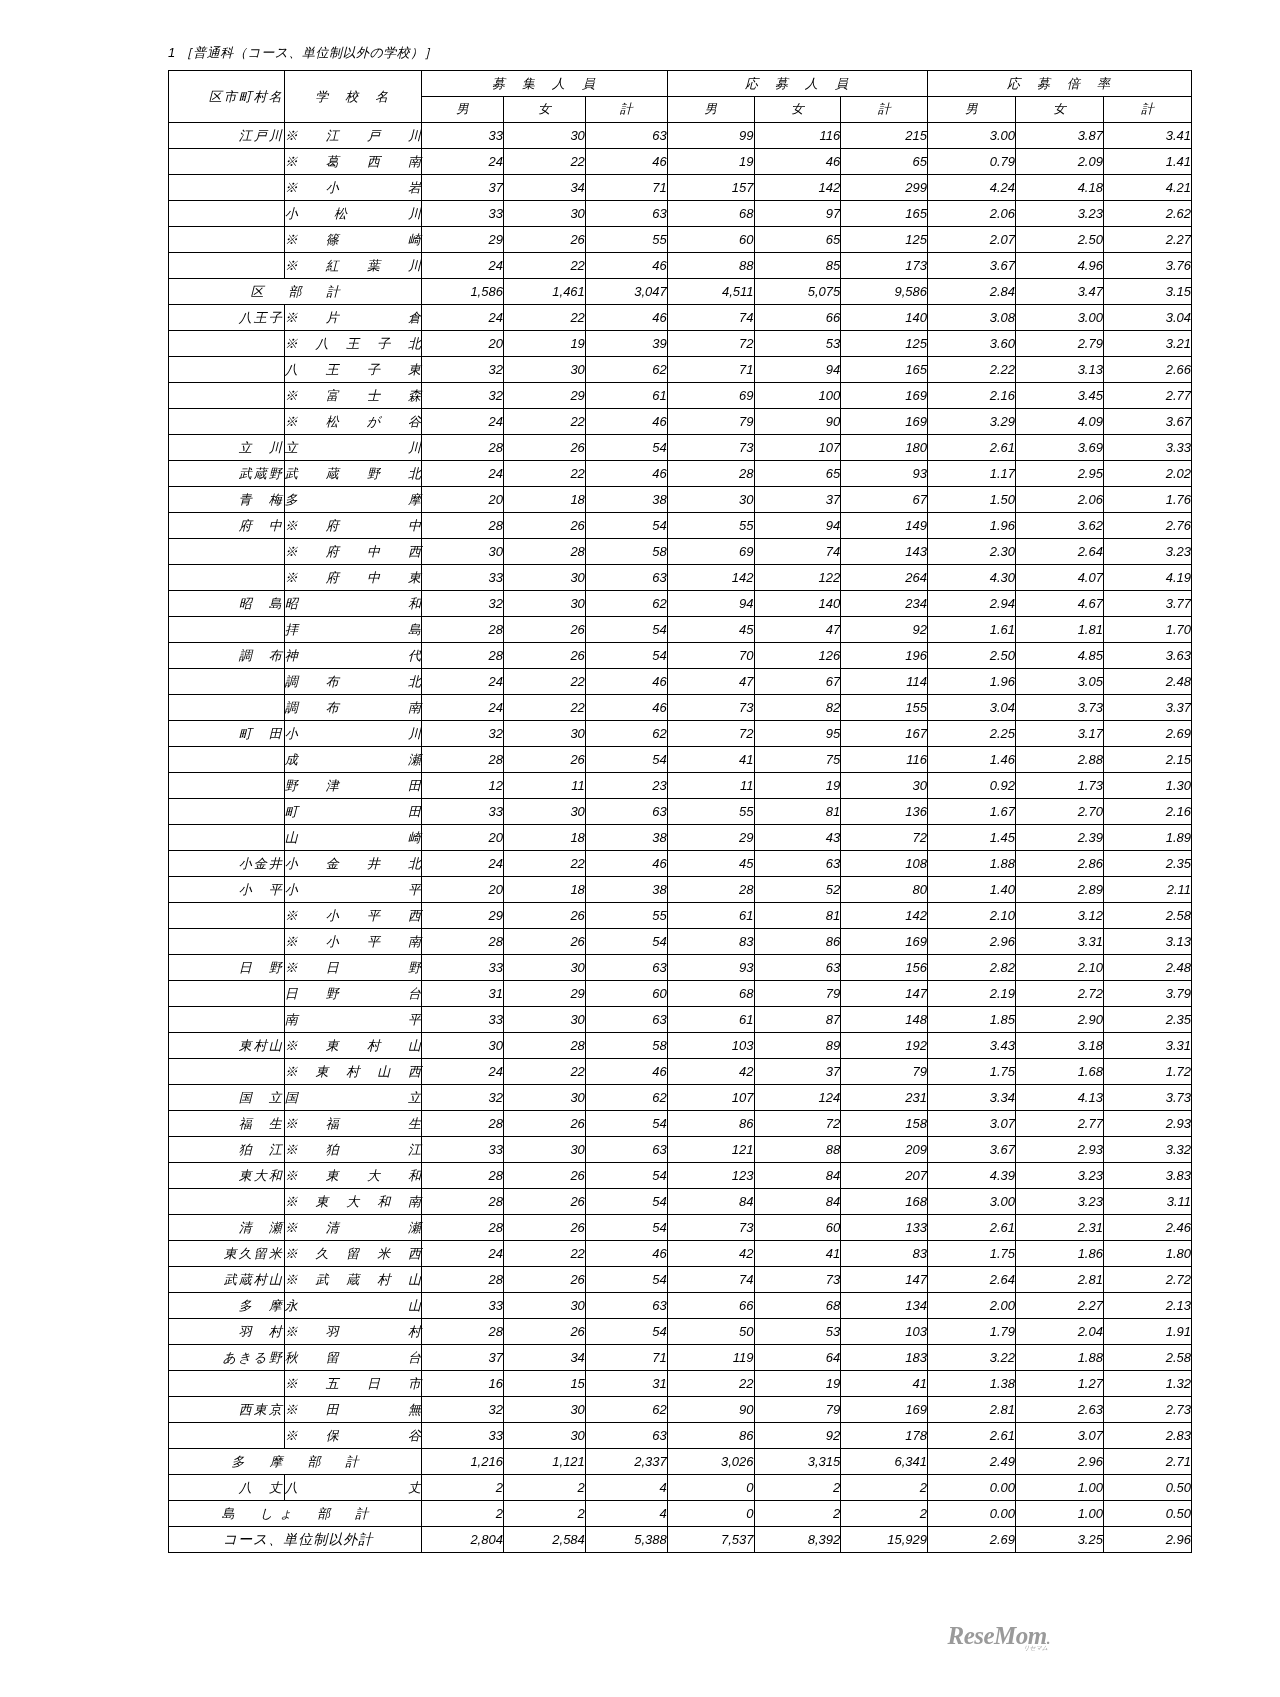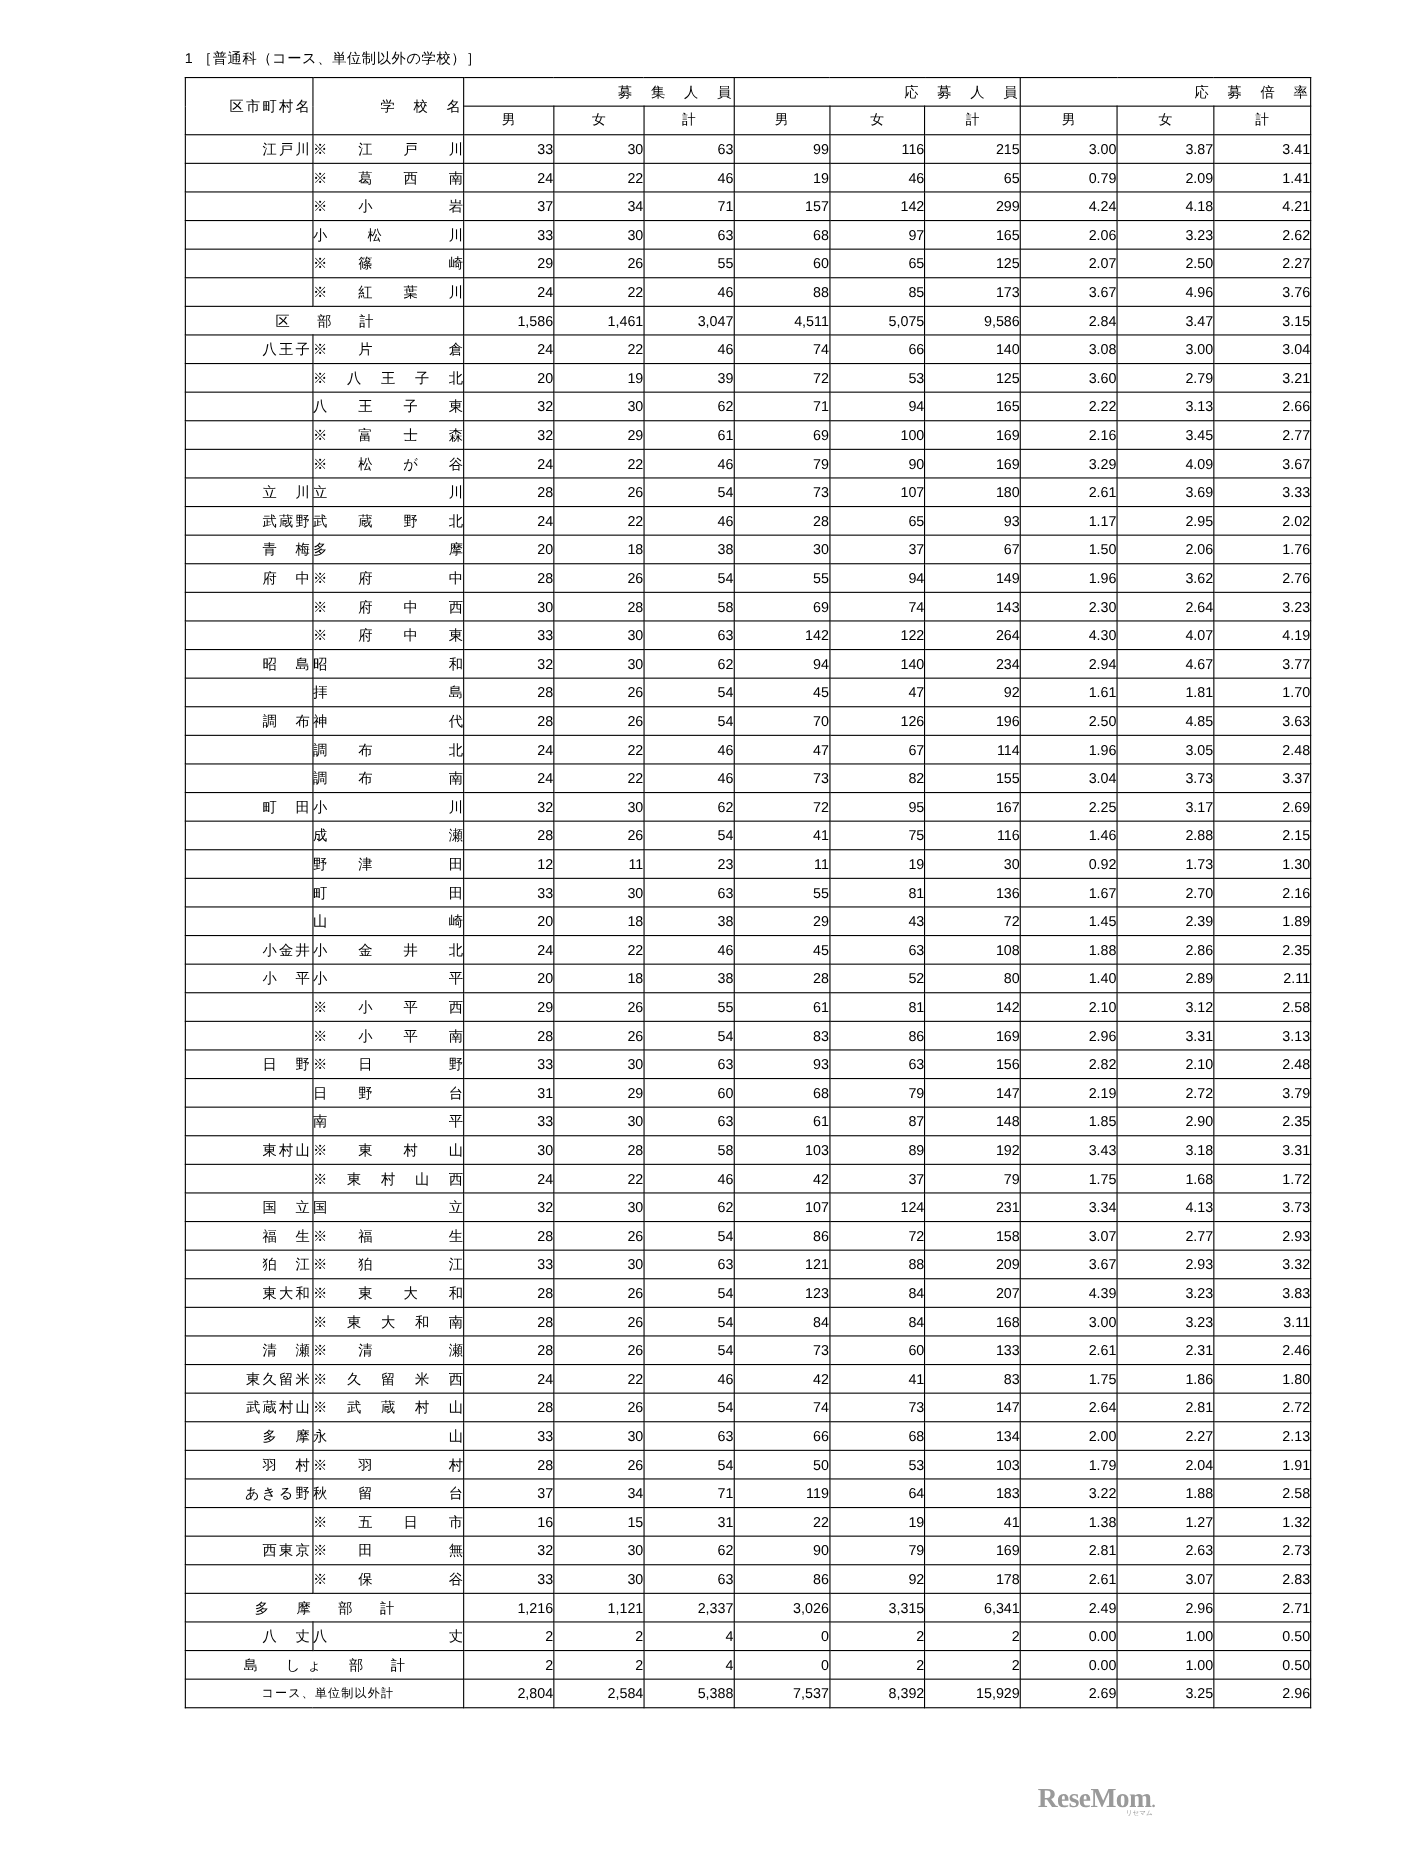--- a/index.html
+++ b/index.html
@@ -12,20 +12,21 @@
     height: 1697px;
     font-family: "Liberation Sans", sans-serif;
     color: #000000;
     position: relative;
   }
   .page {
     position: relative;
     width: 1132px;
     height: 1697px;
     box-sizing: border-box;
+    font-style: italic;
   }
   .doc-title {
     position: absolute;
     left: 168px;
     top: 44px;
     font-size: 13px;
     letter-spacing: 0.5px;
     white-space: nowrap;
   }
   .table-wrap {
@@ -48,21 +49,21 @@
     vertical-align: middle;
   }
   
   col.c-city   { width: 96px; }
   col.c-school { width: 114px; }
   col.c-num    { width: 68px; }
   col.c-num2   { width: 72px; }
   col.c-rate   { width: 73px; }
 
   .hdr {
-    text-align: right;
+    text-align: center;
     font-size: 13px;
     letter-spacing: 2px;
   }
   .hdr-sub {
     text-align: center;
     font-size: 12.5px;
   }
   .cell-city {
     text-align: right;
     font-size: 13px;
@@ -87,21 +88,21 @@
     margin-left: 48px;
   }
   .subtotal .label {
     text-align: center;
     letter-spacing: 6px;
     padding-left: 6px;
   }
   .grand .label {
     text-align: center;
     letter-spacing: 1px;
-    font-size: 11px;
+    font-size: 14px;
   }
   
   .hdr-group { height: 22px; }
   .hdr-unit { height: 22px; }
 
   .watermark {
     position: absolute;
     right: 82px;
     bottom: 44px;
     font-size: 25px;

